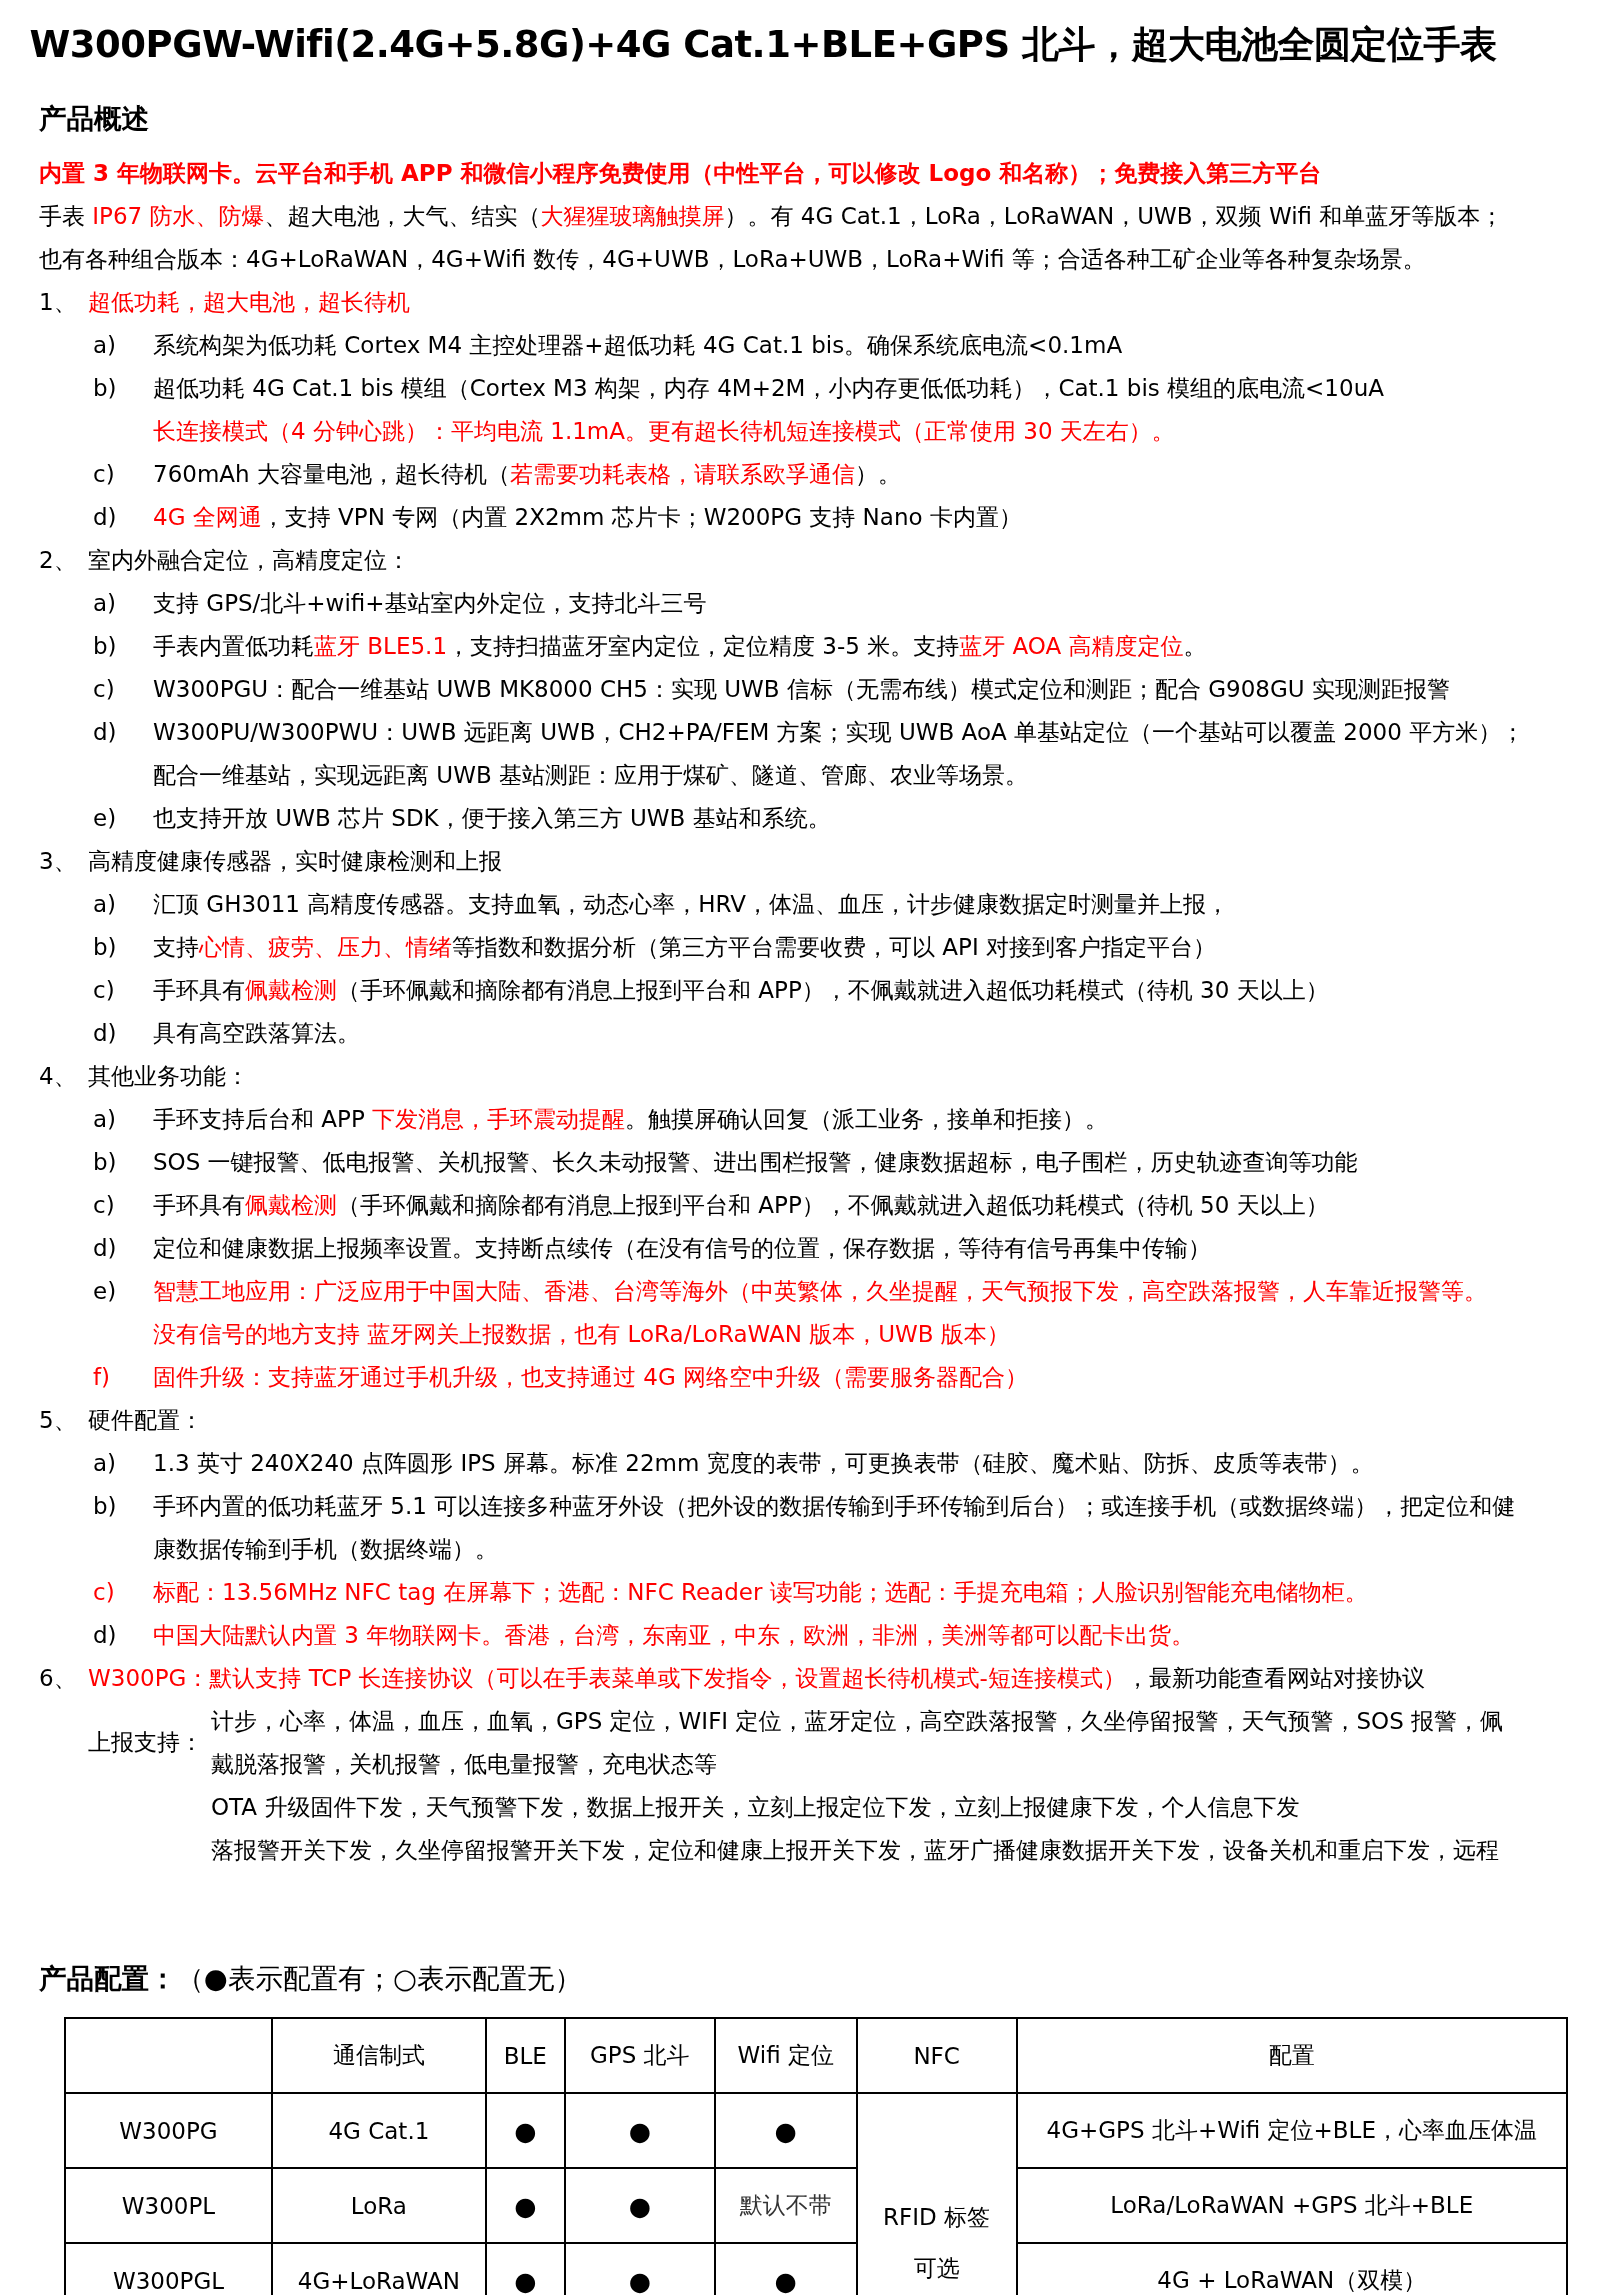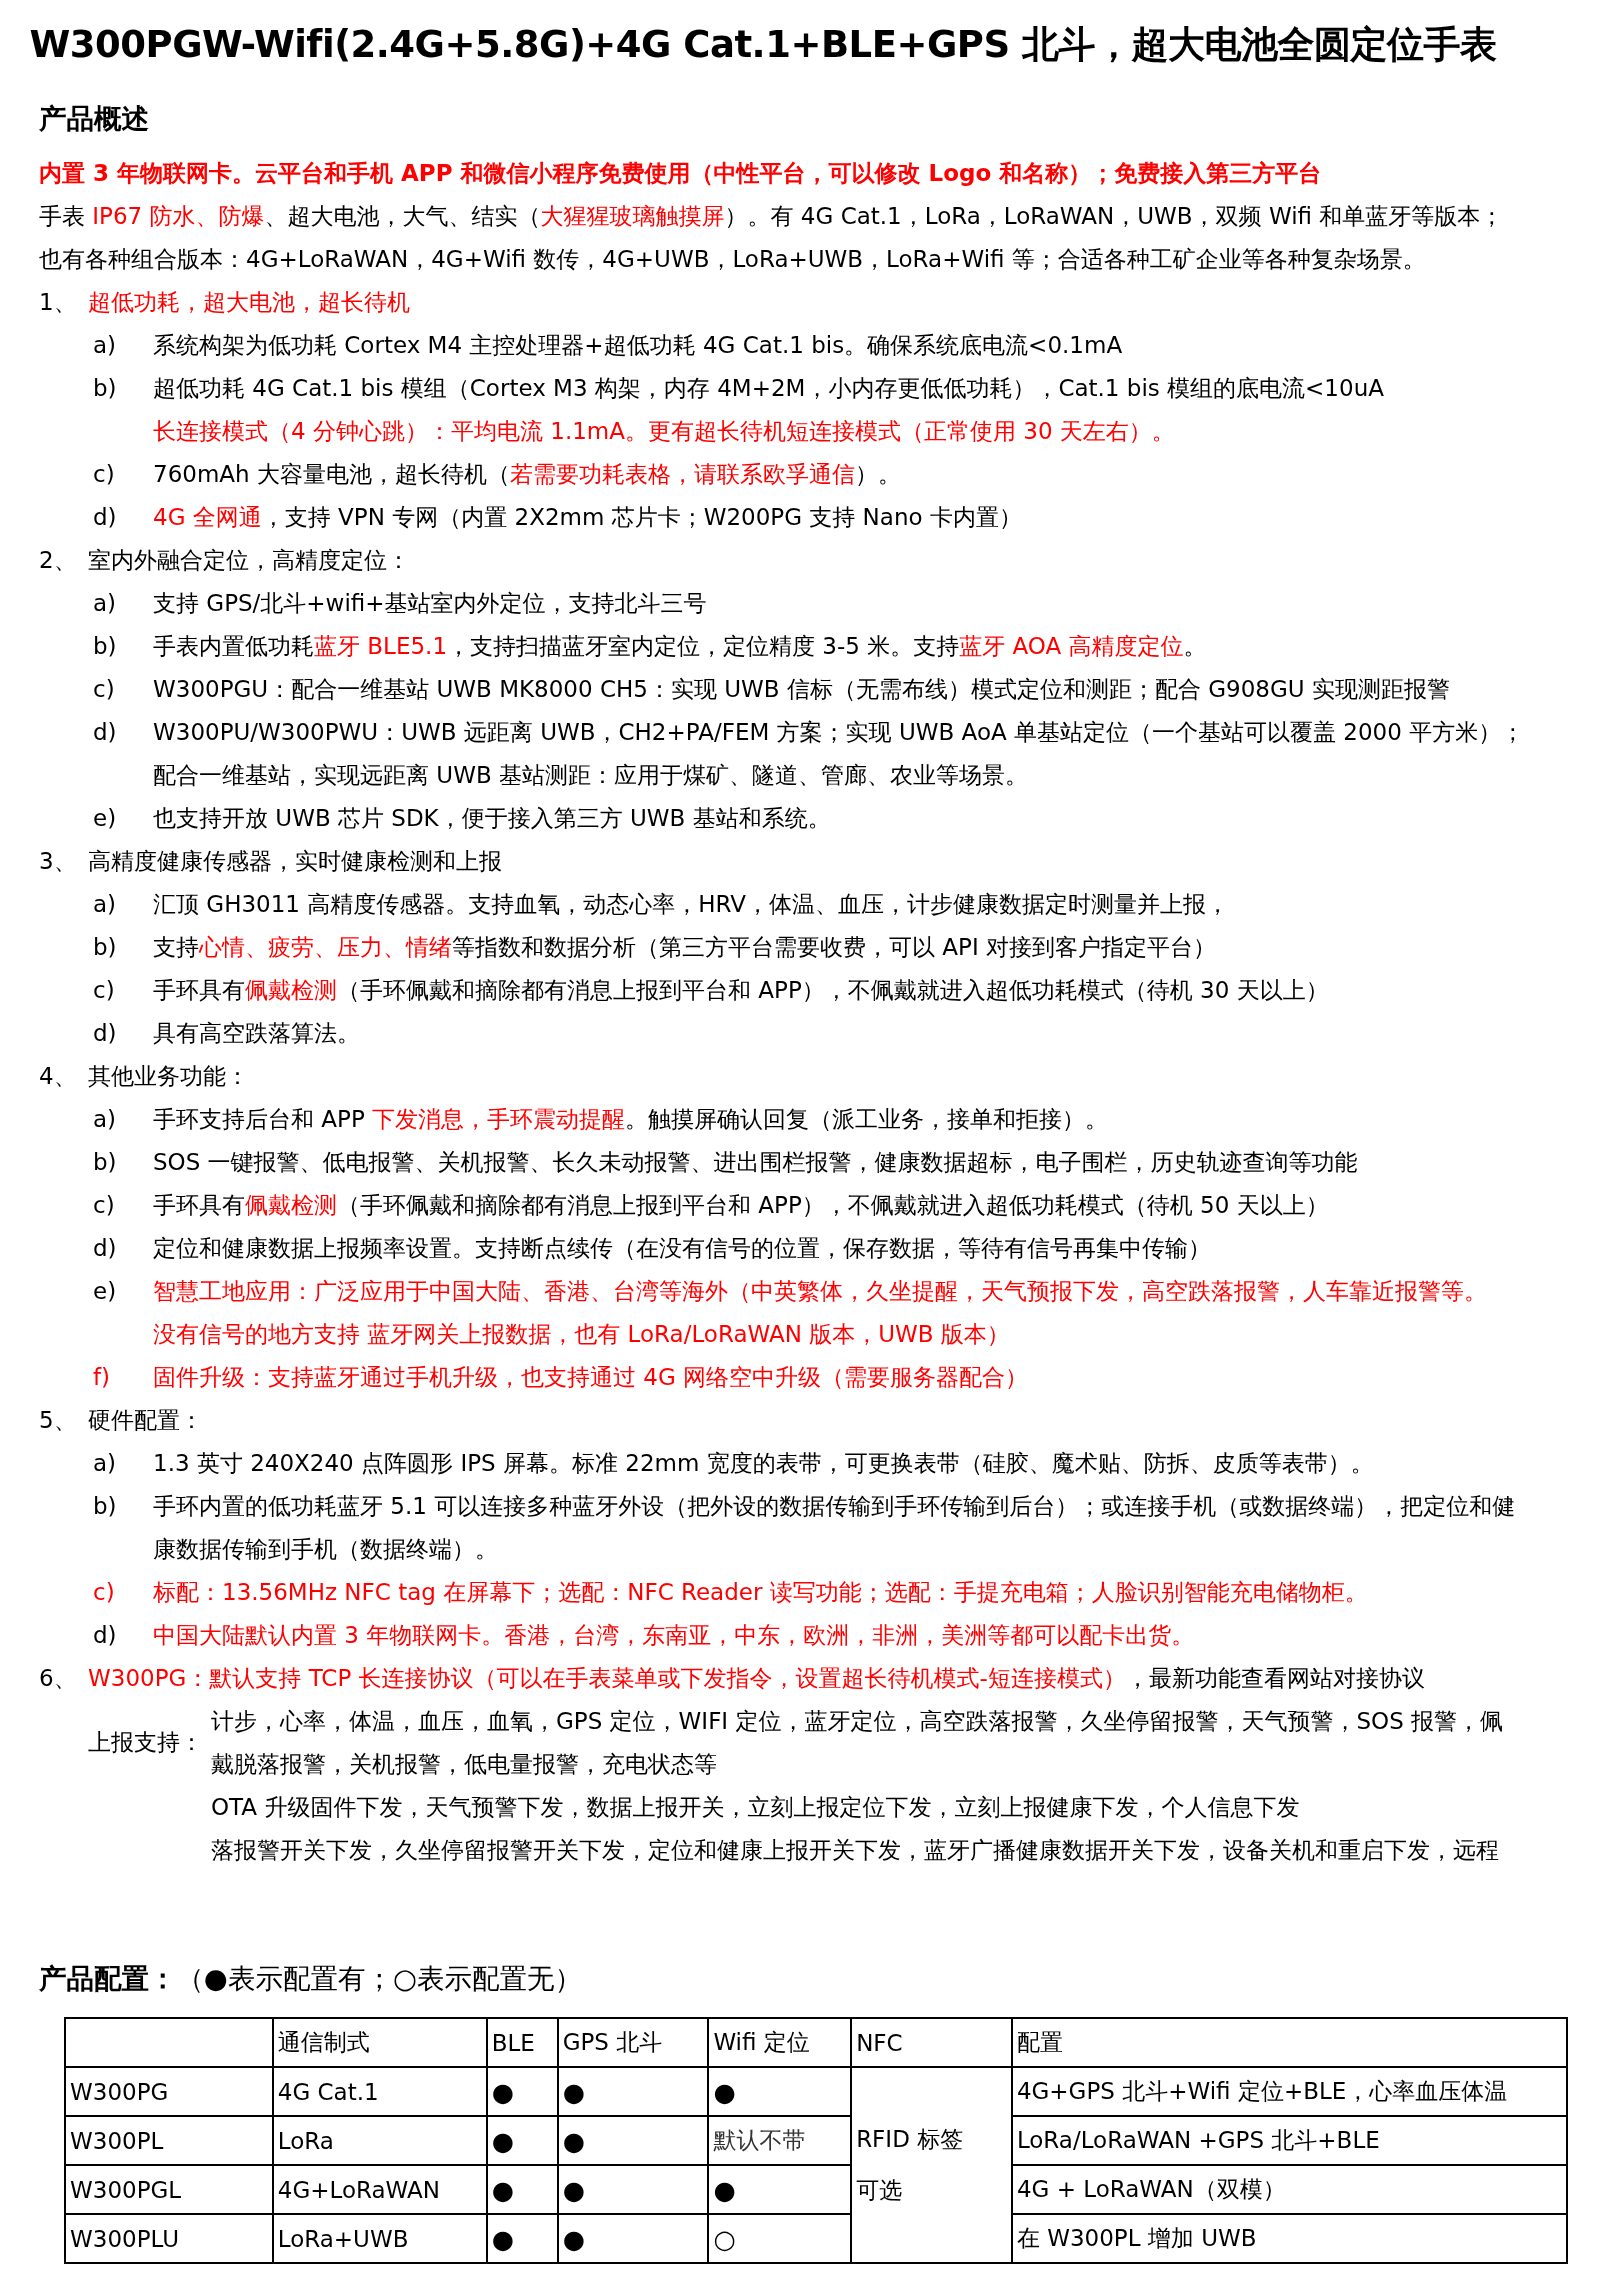--- a/index.html
+++ b/index.html
@@ -17,21 +17,21 @@
   .lab { position:absolute; left:54px; }
   .sub { position:absolute; left:114px; }
   .cont { position:absolute; left:114px; }
   .p6 { position:absolute; left:52px; }
   .rpt-lab { position:absolute; left:49px;margin-top:21px; }
   .rpt-txt { position:absolute; left:172px; }
   #sec-config { position:absolute; top:1961px; left:39px; font-size:27.5px; white-space:nowrap; }
   #sec-config b { font-weight:bold; }
   table { position:absolute; top:2017px; left:64px; width:1504px; border-collapse:collapse;
           font-size:23px; }
-  td { border:2.5px solid #000; height:39px; padding:4px; }
+  td { border:2.5px solid #000; text-align:center; height:39px; padding:17px; }
   td.dot { font-size:25.5px; }
   td.na { font-family:"DejaVu Serif","Liberation Serif",serif; color:#333; }
 </style>
 </head>
 <body>
 
 <div id="title">W300PGW-Wifi(2.4G+5.8G)+4G Cat.1+BLE+GPS 北斗，超大电池全圆定位手表</div>
 <div id="sec-overview">产品概述</div>
 
 <div id="lines">

